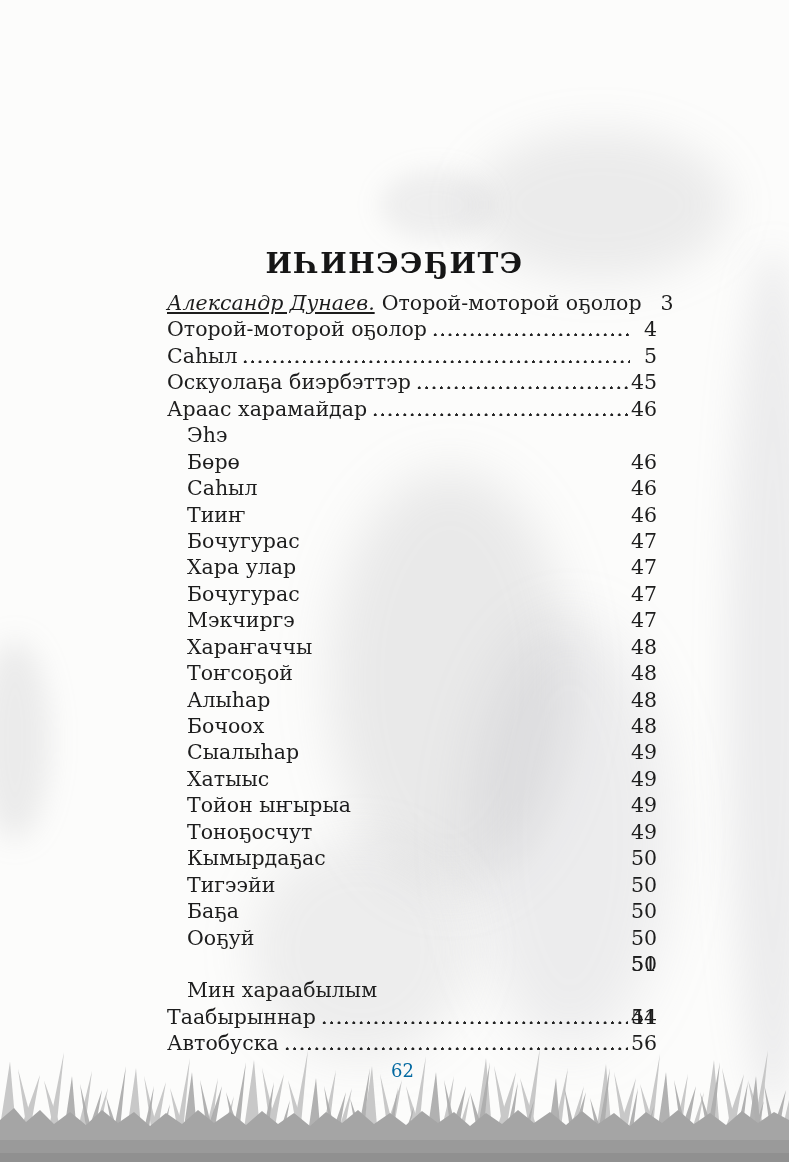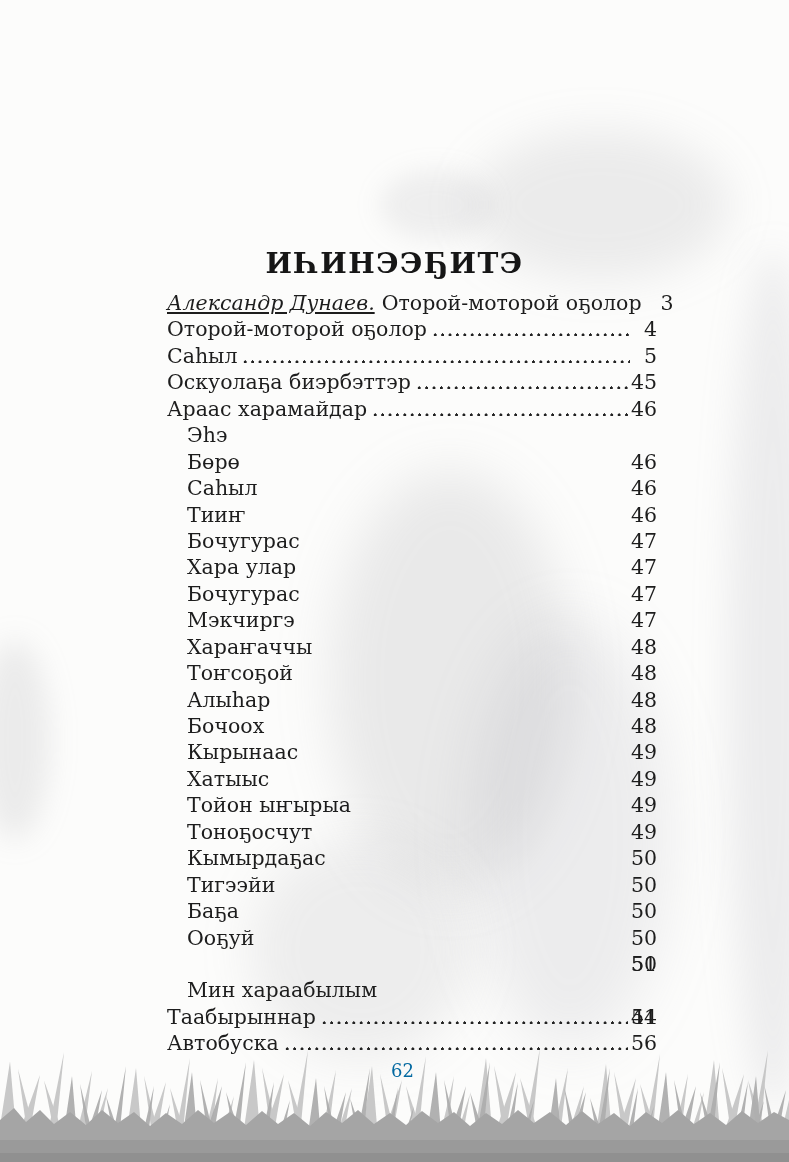--- a/index.html
+++ b/index.html
@@ -189,21 +189,21 @@
       <span class="pg">48</span>
     </div>
       <div class="row ind1">
       <span class="prefix"></span>
       <span class="label">Бочоох</span>
       <span class="leader"></span>
       <span class="pg">49</span>
     </div>
       <div class="row ind1">
       <span class="prefix"></span>
-      <span class="label">Кырынаас</span>
+      <span class="label">Сыалыһар</span>
       <span class="leader"></span>
       <span class="pg">49</span>
     </div>
       <div class="row ind1">
       <span class="prefix"></span>
       <span class="label">Хатыыс</span>
       <span class="leader"></span>
       <span class="pg">49</span>
     </div>
       <div class="row ind1">

